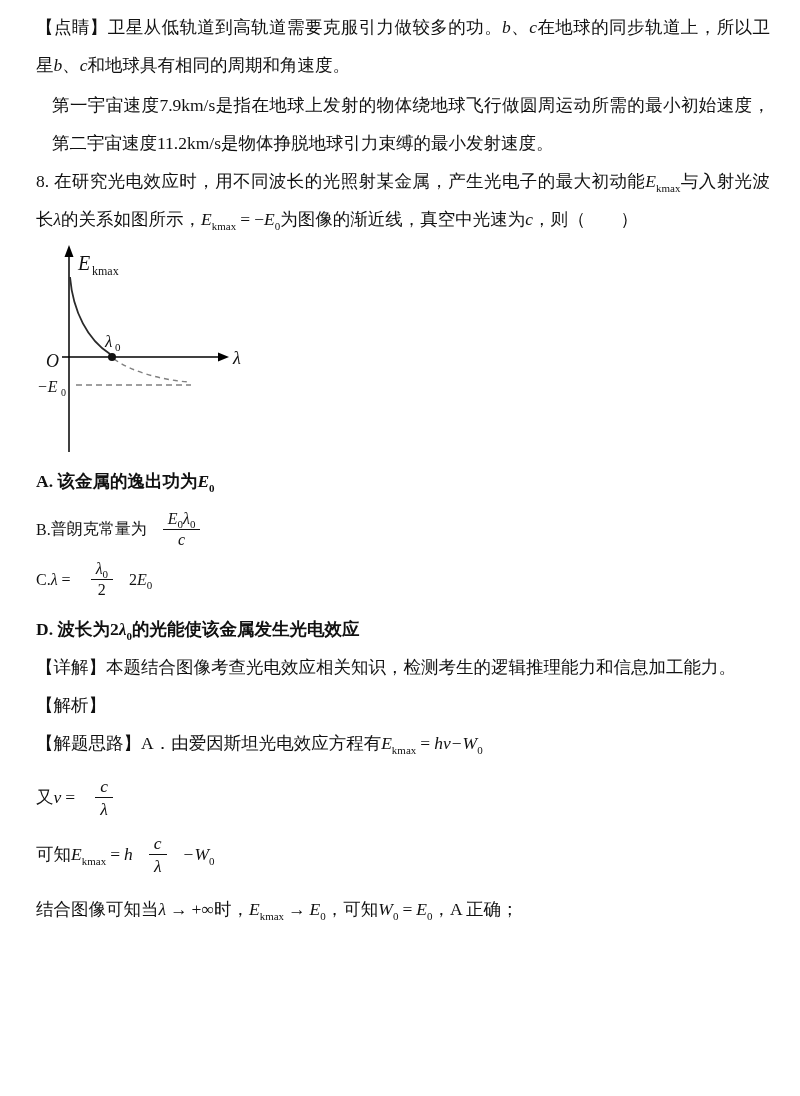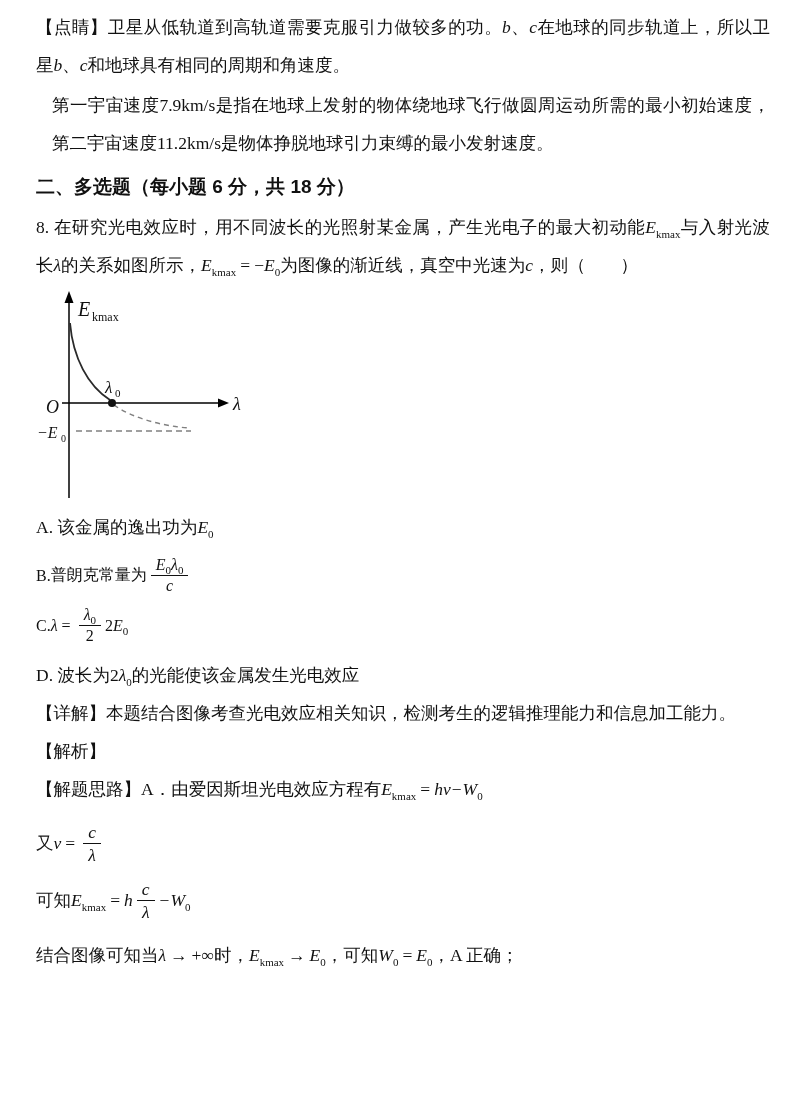--- a/index.html
+++ b/index.html
@@ -7,24 +7,24 @@
   .page{width:800px;min-height:1096px;box-sizing:border-box;padding:8px 30px 0 36px;position:relative;}
   p.line{font-size:17.5px;line-height:38px;margin:0;text-align:justify;}
   p.gap{margin-top:2px;margin-left:16px;}
   .section-title{font-size:19px;font-weight:bold;line-height:42px;margin:4px 0 0 0;font-family:"Liberation Sans","DejaVu Sans",sans-serif;}
   .stem{line-height:50px;}
   .it{font-style:italic;}
   sub{font-size:11px;line-height:0;}
   .f{white-space:nowrap;}
   .op{margin:0 4px;}
   .tightop{margin:0 1px;}
-  .frac{display:inline-flex;flex-direction:column;text-align:center;vertical-align:middle;margin:0 4px;line-height:1.15;}
+  .frac{display:inline-flex;flex-direction:column;text-align:center;vertical-align:middle;margin:0 16px;line-height:1.15;}
   .frac .num{padding:0 5px 1px;border-bottom:1.4px solid #111;}
   .frac .den{padding-top:1px;}
-  .opt{margin-top:14px;}
+  .opt{margin-top:14px;font-weight:bold;}
   .optfrac{margin:10px 0;display:flex;align-items:center;}
   .ansline{line-height:40px;margin-top:10px;}
   .eqline{margin:14px 0;display:flex;align-items:center;font-size:17.5px;}
   .graph-wrap{margin:6px 0 2px 0;}
   .axis{stroke:#000;stroke-width:1.5;}
   .curve{fill:none;stroke:#2a2a2a;stroke-width:1.8;}
   .dashedc{fill:none;stroke:#808080;stroke-width:1.4;stroke-dasharray:5 4;}
   .dashedl{stroke:#808080;stroke-width:1.4;stroke-dasharray:6 4;}
   .gt{font-family:"Liberation Serif","DejaVu Serif",serif;fill:#111;}
 </style>
@@ -35,21 +35,20 @@
 
   <p class="line">
     <span>【点睛】卫星从低轨道到高轨道需要克服引力做较多的功。</span><span class="it">b</span><span>、</span><span class="it">c</span><span>在地球的同步轨道上，所以卫星</span><span class="it">b</span><span>、</span><span class="it">c</span><span>和地球具有相同的周期和角速度。</span>
   </p>
 
   <p class="line gap">
     <span>第一宇宙速度</span><span class="f">7.9km/s</span><span>是指在地球上发射的物体绕地球飞行做圆周运动所需的最小初始速度，第二宇宙速</span><span>度</span><span class="f">11.2km/s</span><span>是物体挣脱地球引力束缚的最小发射速度。</span>
   </p>
 
 
-  <h2 class="section-title">二、多选题（每小题 6 分，共 18 分）</h2>
 
   <p class="line stem">
     <span>8. </span><span>在研究光电效应时，用不同波长的光照射某金属，产生光电子的最大初动能</span><span class="f"><span class="it">E</span><sub>kmax</sub></span><span>与入射光波长</span><span class="it">λ</span><span>的关系如图所示，</span><span class="f"><span class="it">E</span><sub>kmax</sub><span class="op">=</span><span>−</span><span class="it">E</span><sub>0</sub></span><span>为图像的渐近线，真空中光速为</span><span class="it">c</span><span>，则（　　）</span>
   </p>
 
   <div class="graph-wrap">
     <svg width="236" height="212" viewBox="0 0 236 212">
       <line class="axis" x1="33" y1="8" x2="33" y2="208"></line>
       <polygon points="33,1 28.5,13 37.5,13"></polygon>
       <line class="axis" x1="26" y1="113" x2="186" y2="113"></line>

